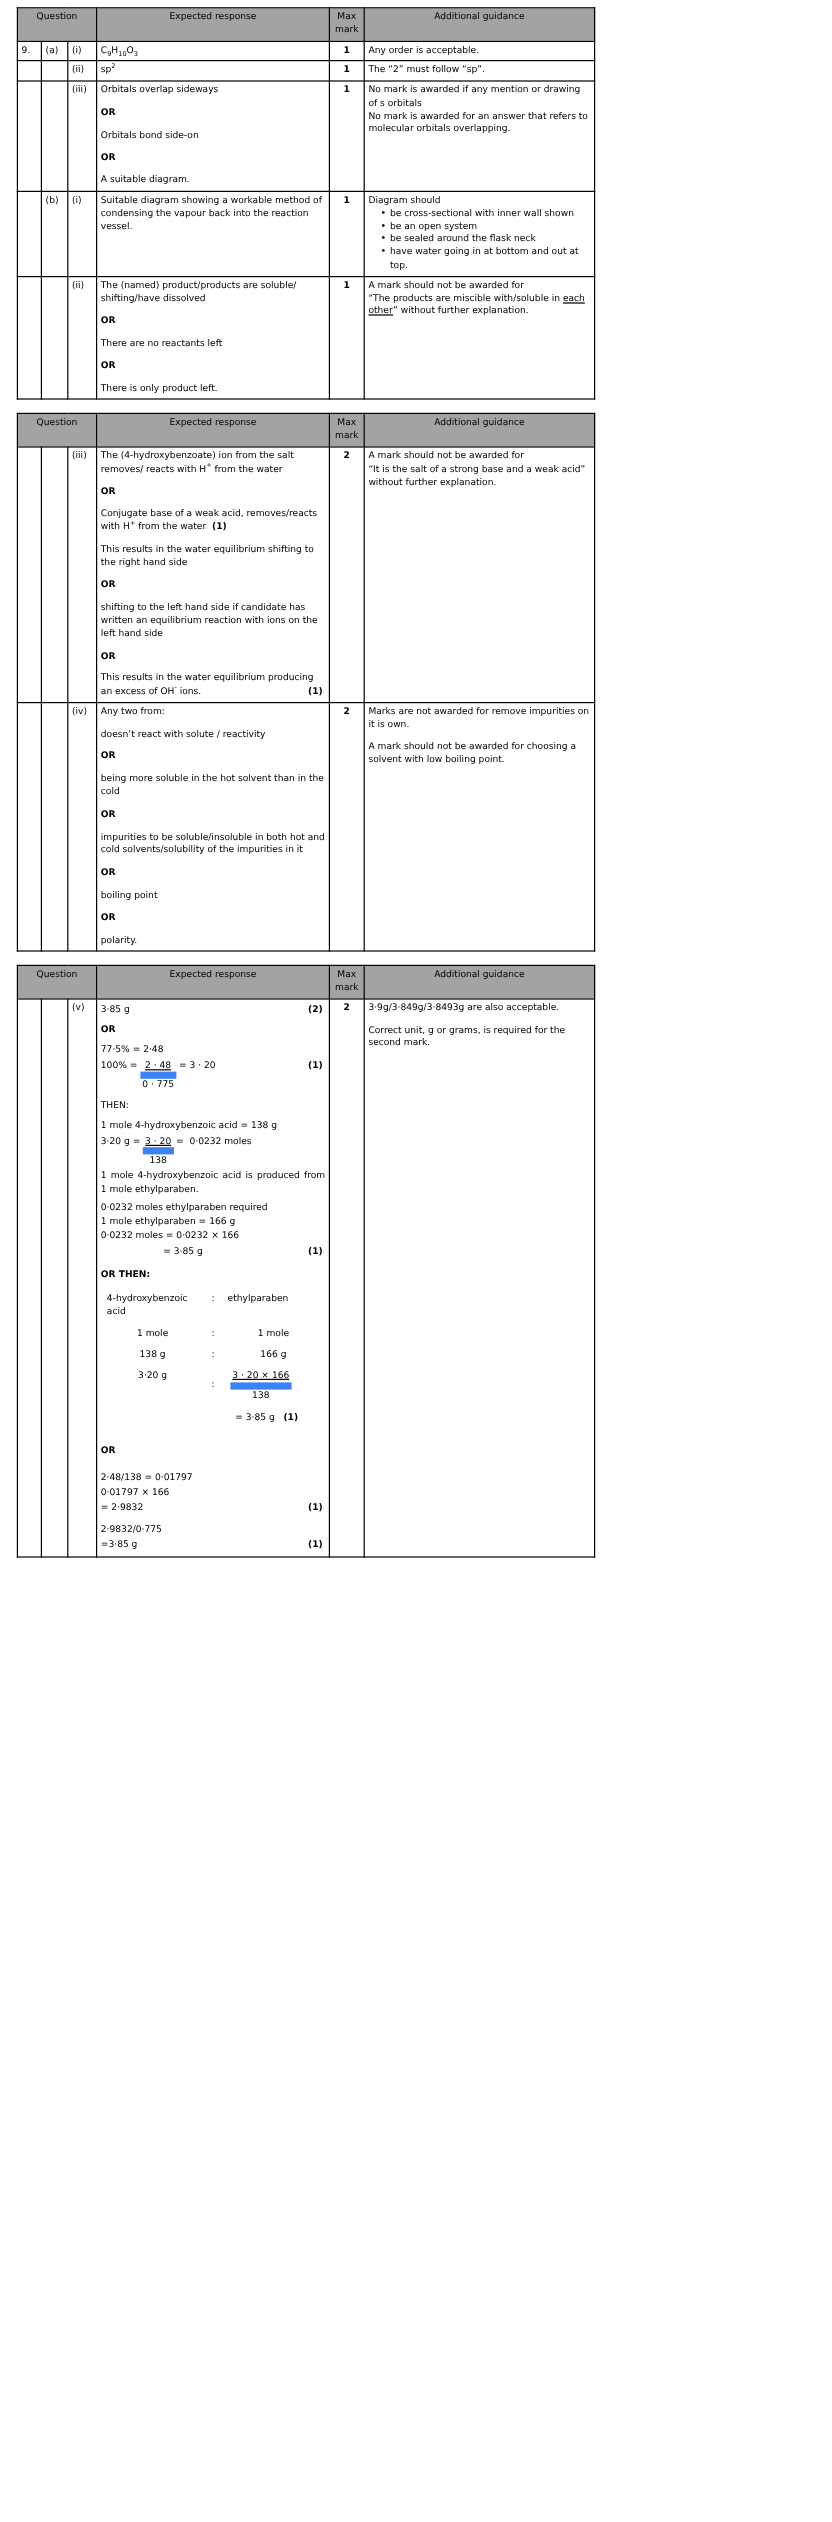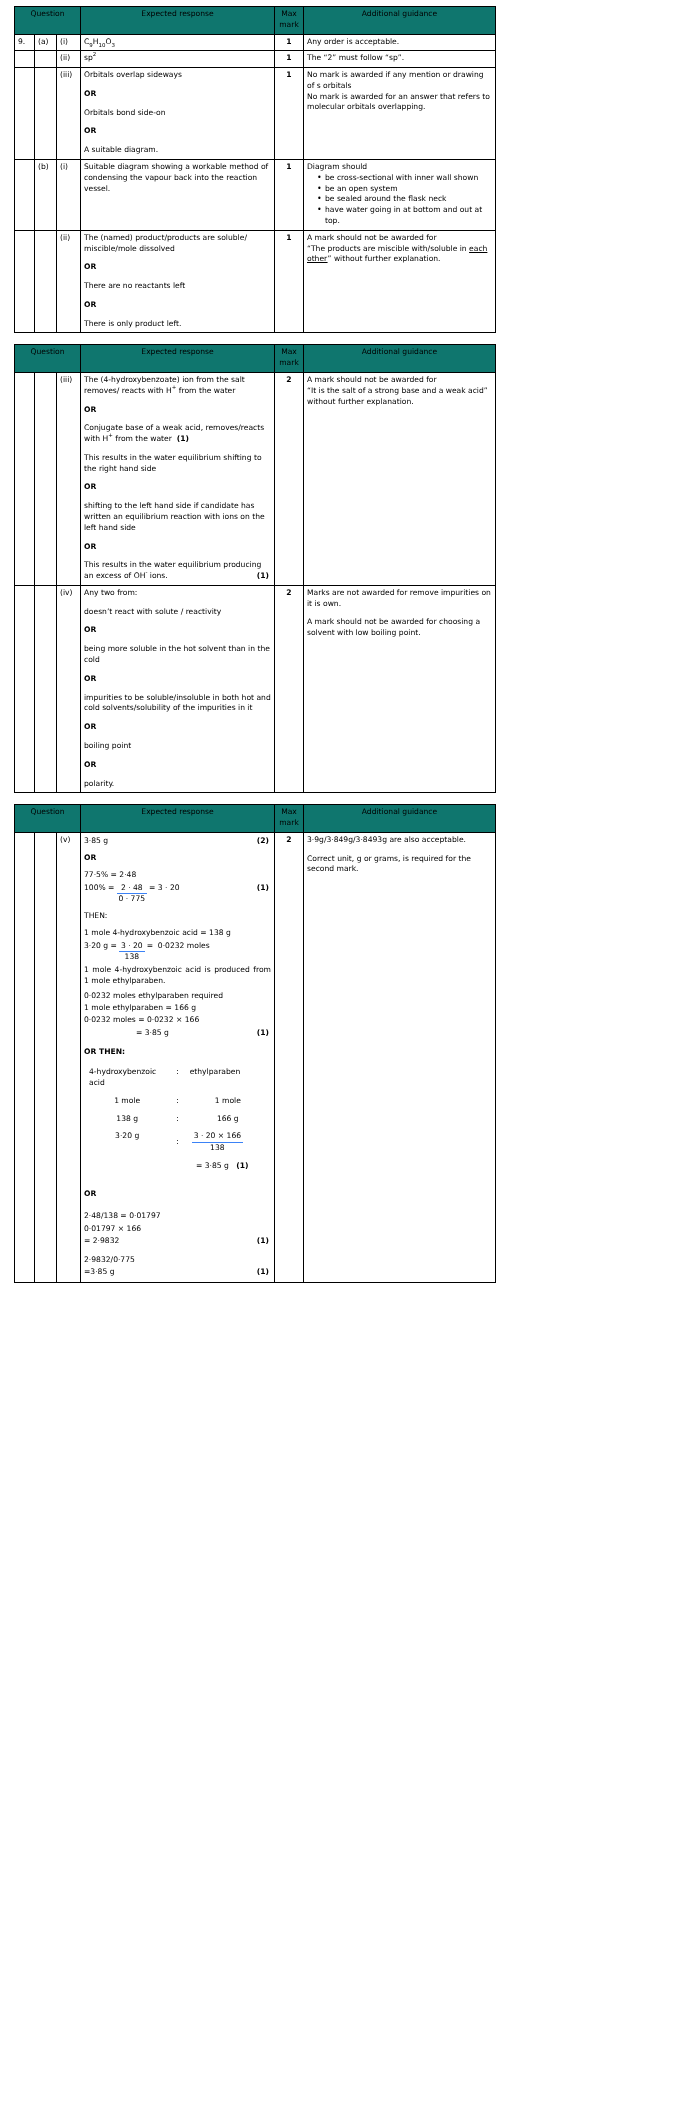--- a/index.html
+++ b/index.html
@@ -19,21 +19,21 @@
     margin-bottom: 11px;
   }
   table.ms td, table.ms th {
     border: 1px solid #000;
     vertical-align: top;
     padding: 2px 3px 3px 3px;
     font-size: 7.6px;
     line-height: 1.42;
   }
   thead th {
-    background: #0f766e;
+    background: #a3a3a3;
     text-align: center;
     vertical-align: middle;
     font-weight: normal;
     font-size: 8.4px;
     padding: 4px 2px;
     line-height: 1.2;
   }
   
   col.c-q1 { width: 20px; }
   col.c-q2 { width: 22px; }
@@ -53,21 +53,21 @@
   sup { font-size: 0.72em; vertical-align: super; line-height: 0; }
   sub { font-size: 0.72em; vertical-align: sub; line-height: 0; }
   .u { text-decoration: underline; }
   ul.bul { margin: 0; padding-left: 11px; list-style: none; }
   ul.bul li { position: relative; padding-left: 7px; margin: 0 0 0 0; }
   ul.bul li:before {
     content: "\2022"; position: absolute; left: -1px; top: -1px; font-size: 8px;
   }
   .mark-n { font-weight: bold; }
   .frac { display: inline-block; vertical-align: middle; text-align: center; margin: 0 2px; }
-  .frac .num { display: block; padding: 0 2px; border-bottom: 1px solid #3b82f6; line-height: 1.35; }
+  .frac .num { display: block; padding: 0 2px; border-bottom: 6px solid #3b82f6; line-height: 1.35; text-decoration: underline; }
   .frac .den { display: block; padding: 0 2px; line-height: 1.35; }
   .eqline { margin: 2px 0 3px 0; display: flex; align-items: flex-start; }
   .eqline .lhs { white-space: pre; }
   .calc p { margin: 1.5px 0; }
   .justify { text-align: justify; }
   .indent { padding-left: 52px; }
   .ratio { width: 100%; }
   .ratio td { border: none !important; padding: 1px 0; font-size: 7.6px; vertical-align: middle; }
   .ratio .cl { text-align: center; width: 46%; }
   .ratio .cc { text-align: center; width: 8%; }
@@ -159,21 +159,21 @@
             <li>have water going in at bottom and out at top.</li>
           </ul>
         </td>
       </tr>
 
       <tr>
         <td class="qn"></td>
         <td class="qn"></td>
         <td class="qn">(ii)</td>
         <td class="resp">
-          <p class="tight">The (named) product/products are soluble/ miscible/mole dissolved</p>
+          <p class="tight">The (named) product/products are soluble/ shifting/have dissolved</p>
           <p class="or">OR</p>
           <p class="tight">There are no reactants left</p>
           <p class="or">OR</p>
           <p class="tight">There is only product left.</p>
         </td>
         <td class="max">1</td>
         <td class="guid">
           <p class="tight">A mark should not be awarded for</p>
           <p class="tight"><span>“The products are miscible with/soluble in </span><span class="u">each other</span><span>” without further explanation.</span></p>
         </td>

